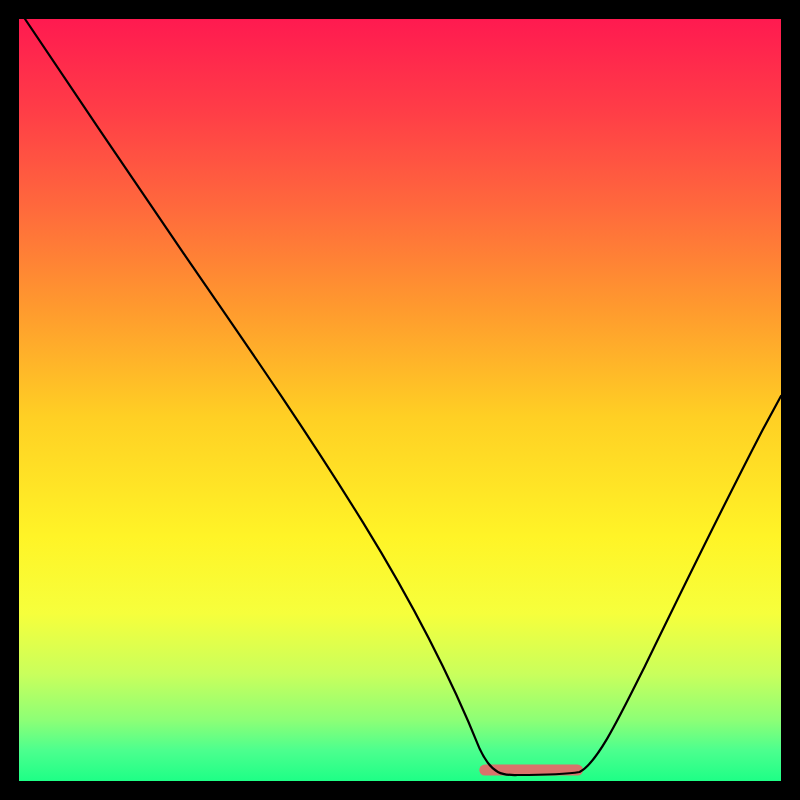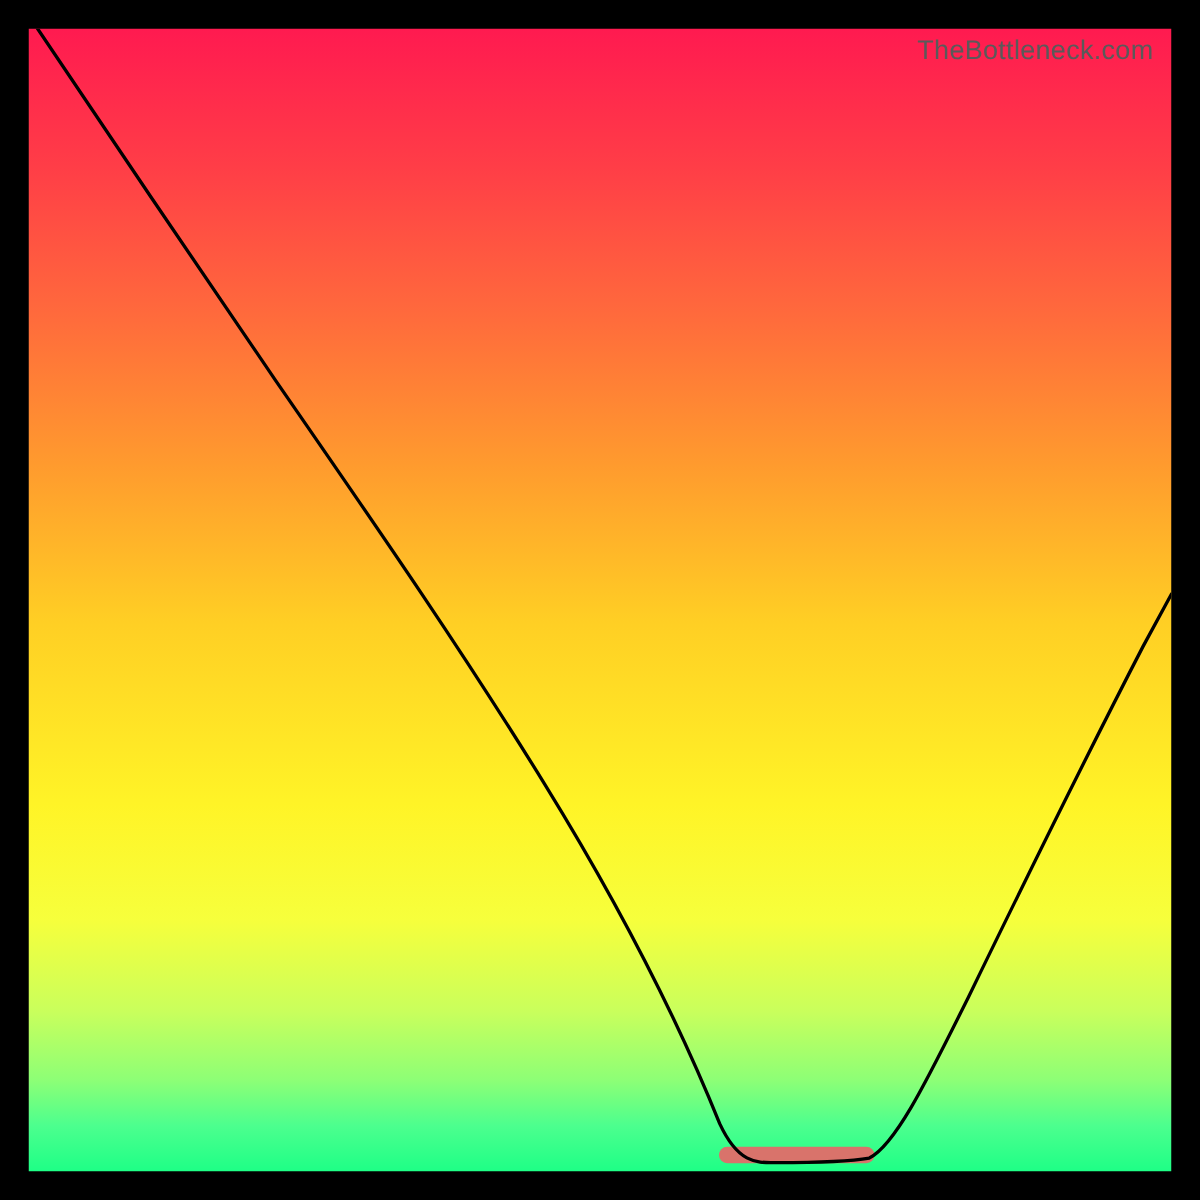--- a/index.html
+++ b/index.html
@@ -71,21 +71,20 @@
     stroke-width: 11;
     stroke-linecap: round;
   }
 </style>
 </head>
 <body>
 
 <div class="frame">
 
   <div class="plot-area">
-    <div class="watermark">TheBottleneck.com</div>
 
     <svg class="curve" viewBox="0 0 764 764" preserveAspectRatio="none">
 
       <path class="highlight" d="M 467 753 L 560 753"></path>
 
       <path class="main-line" d="M 6 0
                C 60 80, 110 155, 165 235
                C 225 322, 285 408, 345 505
                C 395 586, 435 665, 462 732
                C 475 760, 488 758, 500 758

